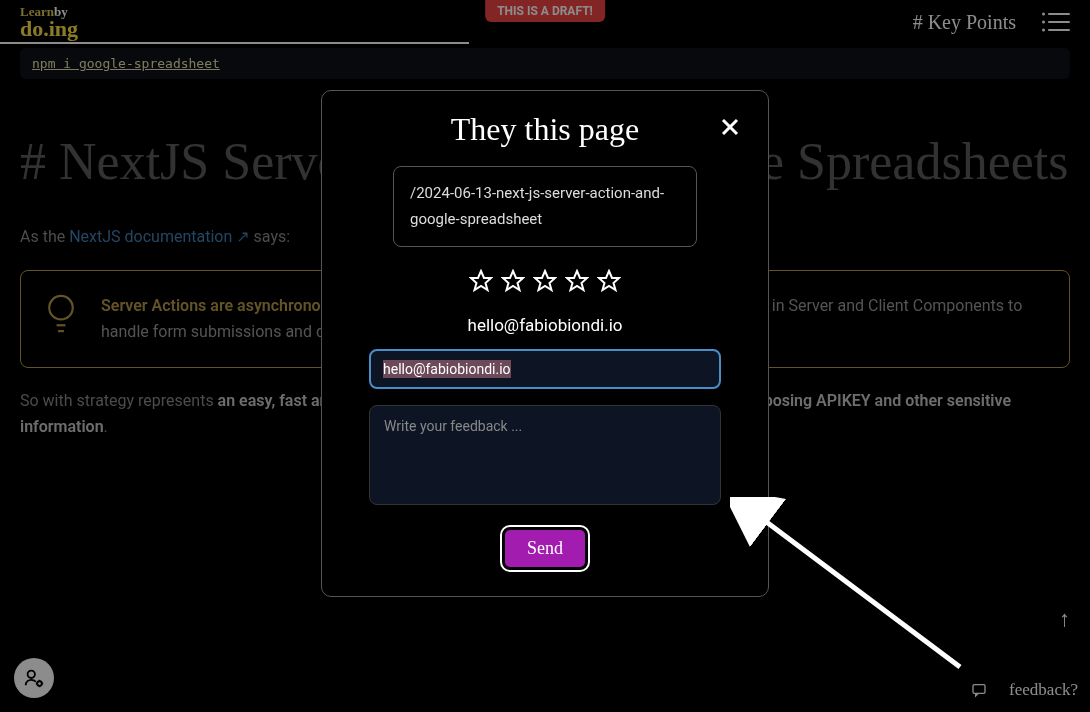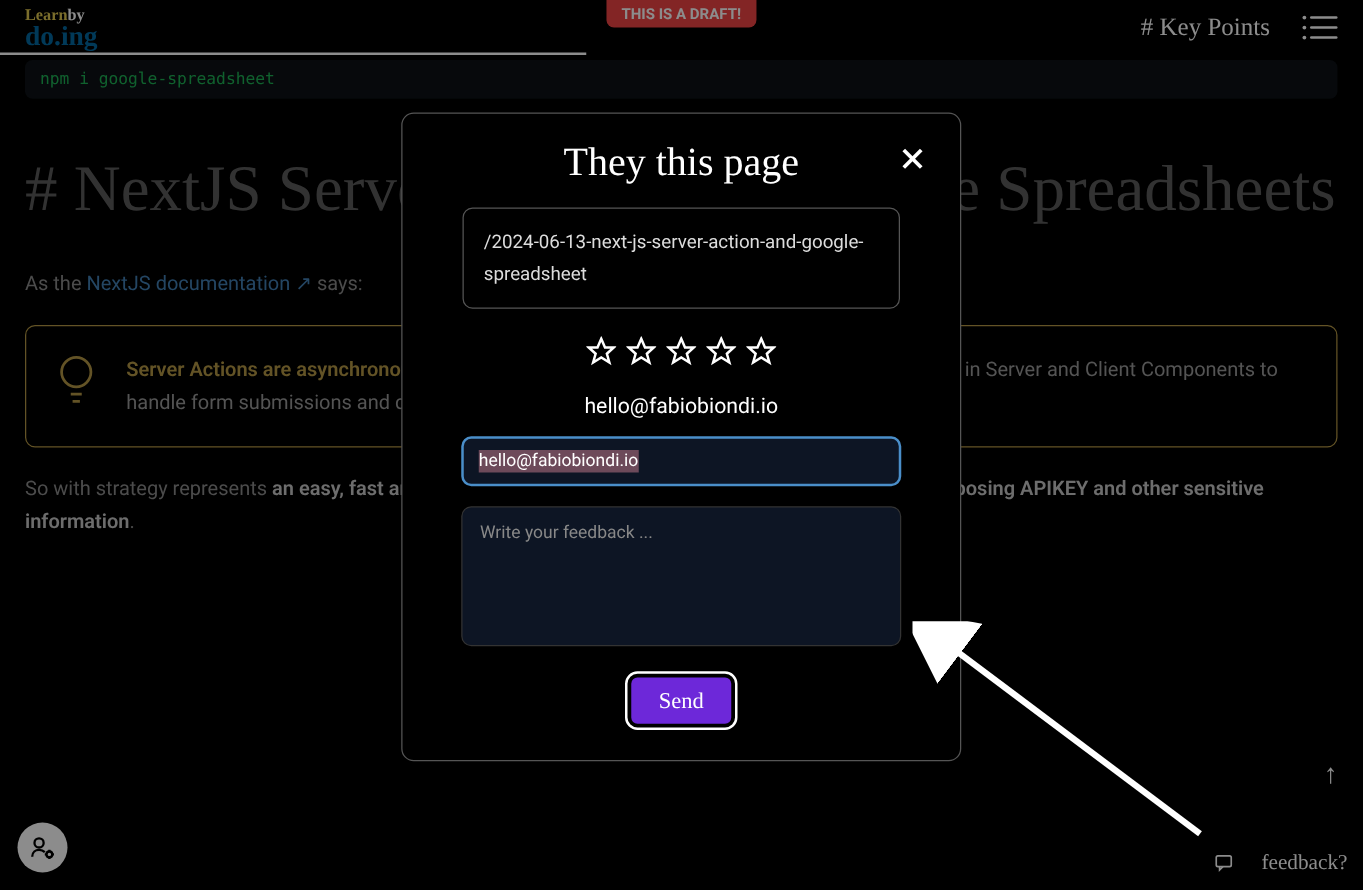--- a/index.html
+++ b/index.html
@@ -24,21 +24,21 @@
     .logo {
       display: flex;
       flex-direction: column;
       line-height: 1;
       font-family: "Comic Sans MS", cursive;
       font-weight: bold;
     }
     .logo .top-line { font-size: 13px; }
     .logo .top-line .learn { color: #e0c850; }
     .logo .top-line .by { color: #fff; }
-    .logo .bottom-line { color: #0369a1; font-size: 22px; }
+    .logo .bottom-line { color: #fde047; font-size: 22px; }
     .progress-bar {
       position: absolute;
       top: 42px; left: 0;
       height: 2px;
       background: #fff;
       width: 43%;
     }
     .draft-badge {
       position: absolute;
       left: 50%;
@@ -77,22 +77,23 @@
       padding: 4px 20px 20px 20px;
       color: #999;
       opacity: 0.9;
     }
     .code-box {
       background: #0f1419;
       border-radius: 6px;
       padding: 8px 12px;
       font-family: monospace;
       font-size: 13px;
-      color: #22c55e;
-      margin-bottom: 40px;
+      color: #fef9c3;
+      margin-bottom: 50px;
+      text-decoration: underline;
     }
     .page-title {
       font-family: "Comic Sans MS", cursive;
       font-size: 52px;
       color: #666;
       line-height: 1.25;
       margin-bottom: 30px;
     }
     .body-text {
       font-size: 16px;
@@ -148,21 +149,21 @@
       cursor: pointer;
     }
     .url-box {
       border: 1px solid #555;
       border-radius: 8px;
       padding: 14px 16px;
       font-size: 15px;
       line-height: 1.7;
       color: #ddd;
       margin: 0 auto 22px;
-      width: 350px;
+      width: 304px;
     }
     .stars {
       display: flex;
       justify-content: center;
       gap: 8px;
       margin-bottom: 22px;
     }
     .star { width: 24px; height: 24px; cursor: pointer; }
     .email-label {
       text-align: center;
@@ -185,28 +186,28 @@
       background: #6d4a5a;
       padding: 1px 0;
     }
     .feedback-box {
       width: 352px;
       margin: 0 auto 22px;
       background: #0d1524;
       border: 1px solid #333;
       border-radius: 8px;
       padding: 12px 14px;
-      height: 112px;
+      height: 100px;
       font-size: 14px;
       color: #888;
     }
     .send-btn {
       display: block;
       margin: 0 auto;
-      background: #6d28d9;
+      background: #a21caf;
       border: 3px solid #000;
       outline: 2px solid #fff;
       color: #fff;
       font-family: "Comic Sans MS", cursive;
       font-size: 18px;
       padding: 8px 22px;
       border-radius: 8px;
       cursor: pointer;
     }
     .arrow-annotation {

